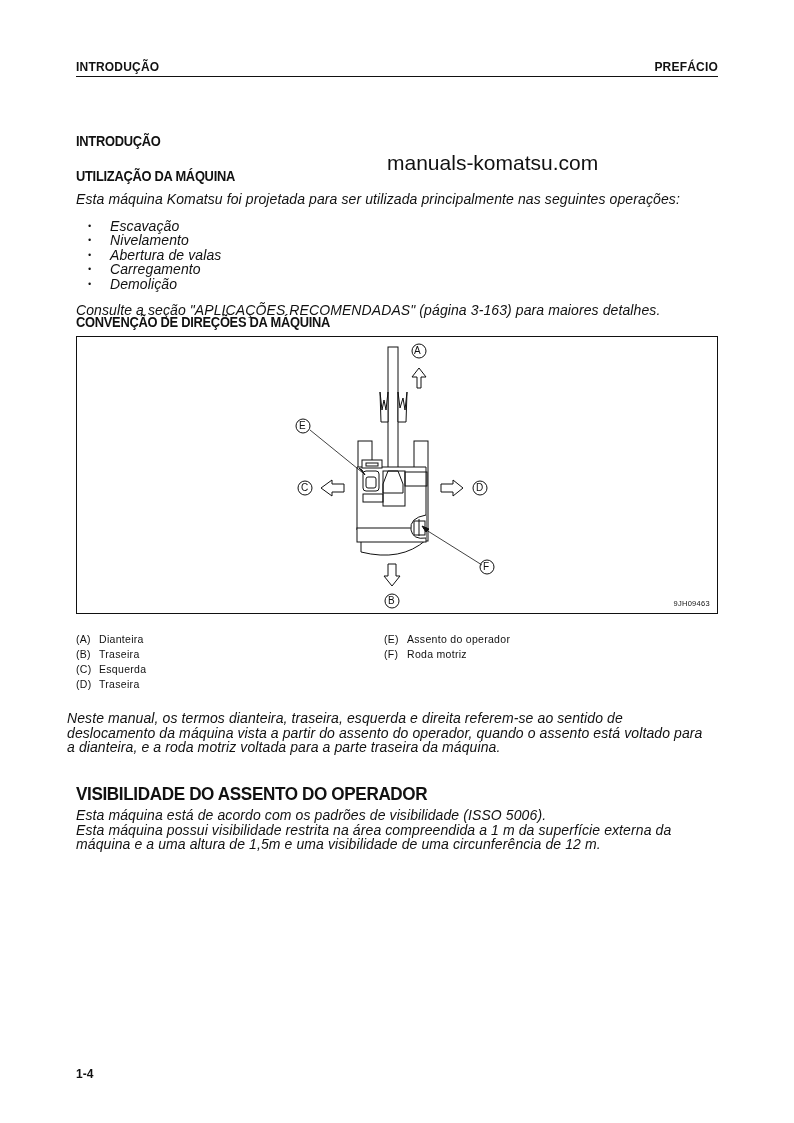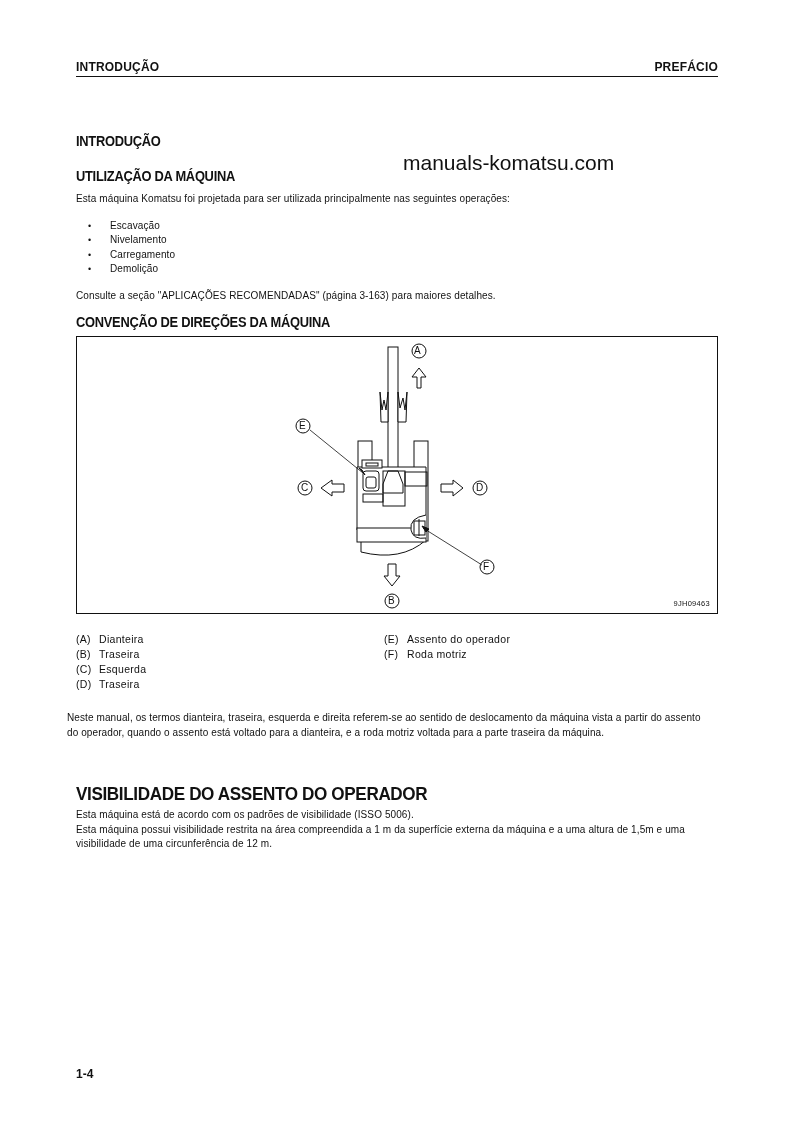--- a/index.html
+++ b/index.html
@@ -3,25 +3,25 @@
 <meta charset="utf-8">
 <style>
   html, body { margin: 0; padding: 0; background: #ffffff; }
   body { width: 794px; height: 1123px; position: relative; overflow: hidden;
          font-family: "Liberation Sans", sans-serif; color: #111; }
   .abs { position: absolute; }
   .hdr { font-weight: bold; font-size: 12px; top: 60px; letter-spacing: 0.2px; }
   .hdr-rule { left: 76px; top: 76px; width: 642px; height: 0; border-top: 1.2px solid #111; }
   .h2 { font-weight: bold; font-size: 14px; letter-spacing: -0.3px; transform: scaleX(0.92); transform-origin: left; }
   .h1 { font-weight: bold; font-size: 19px; letter-spacing: -0.4px; transform: scaleX(0.9); transform-origin: left; }
-  .body { font-size: 10px; line-height: 14.5px; letter-spacing: 0.1px; }
+  .body { font-size: 14px; line-height: 14.5px; letter-spacing: 0.1px; font-style: italic; }
   .bullet-list { list-style: none; margin: 12px; padding: 0; }
   .bullet-list li { position: relative; padding-left: 22px; }
   .bullet-list li::before { content: "\2022"; position: absolute; left: 0; font-size: 9px; }
-  .watermark { font-size: 21px; color: #111; margin-left: 16px; }
+  .watermark { font-size: 21px; color: #111; }
   .figure { left: 76px; top: 336px; width: 642px; height: 278px; border: 1px solid #111; box-sizing: border-box; }
   .figcode { font-size: 7.5px; letter-spacing: 0.3px; margin-top: 40px; }
   .legend { font-size: 10.5px; line-height: 15px; letter-spacing: 0.3px; }
   .legend div span.k { display: inline-block; width: 23px; }
   .pagenum { font-weight: bold; font-size: 12px; }
 </style>
 </head>
 <body>
 
 <div class="abs hdr" style="left:76px;">INTRODUÇÃO</div>
@@ -31,20 +31,21 @@
 <div class="abs h2" style="left:76px; top:133px;">INTRODUÇÃO</div>
 
 <div class="abs watermark" style="left:387px; top:151px;">manuals-komatsu.com</div>
 
 <div class="abs h2" style="left:76px; top:168px;">UTILIZAÇÃO DA MÁQUINA</div>
 <div class="abs body" style="left:76px; top:192px; width:642px;">
   <div>Esta máquina Komatsu foi projetada para ser utilizada principalmente nas seguintes operações:</div>
   <ul class="bullet-list">
     <li>Escavação</li>
     <li>Nivelamento</li>
+    <li>Abertura de valas</li>
     <li>Carregamento</li>
     <li>Demolição</li>
   </ul>
   <div>Consulte a seção "APLICAÇÕES RECOMENDADAS" (página 3-163) para maiores detalhes.</div>
 </div>
 
 <div class="abs h2" style="left:76px; top:314px;">CONVENÇÃO DE DIREÇÕES DA MÁQUINA</div>
 
 <div class="abs figure">
   <svg width="640" height="276" viewBox="76 337 640 276" xmlns="http://www.w3.org/2000/svg" fill="none" stroke="#111" stroke-width="1">

